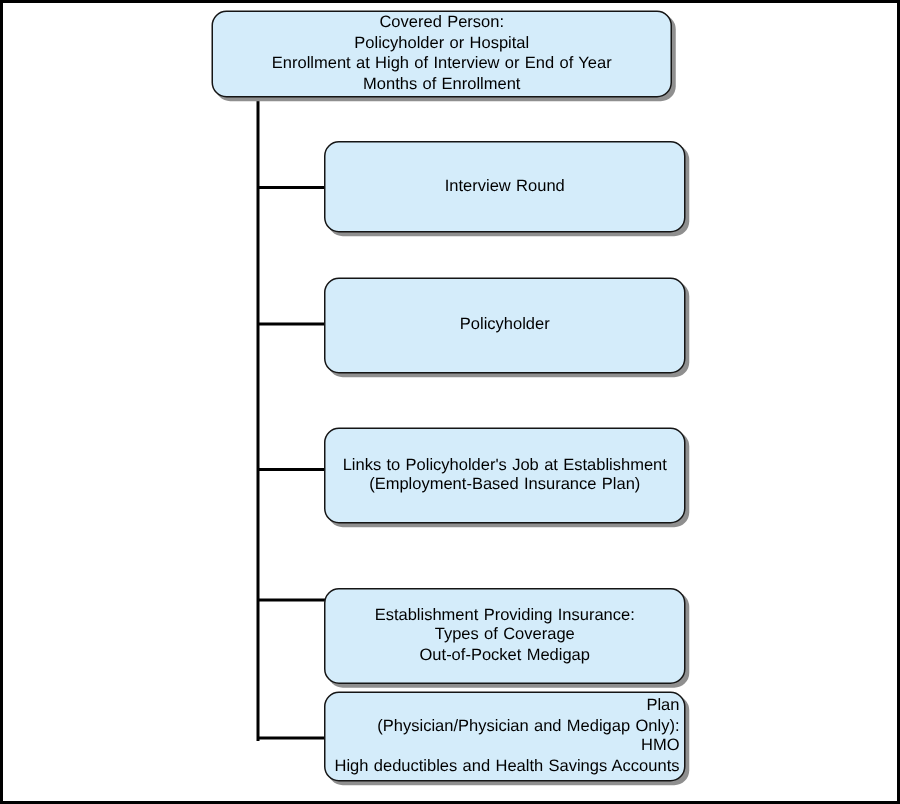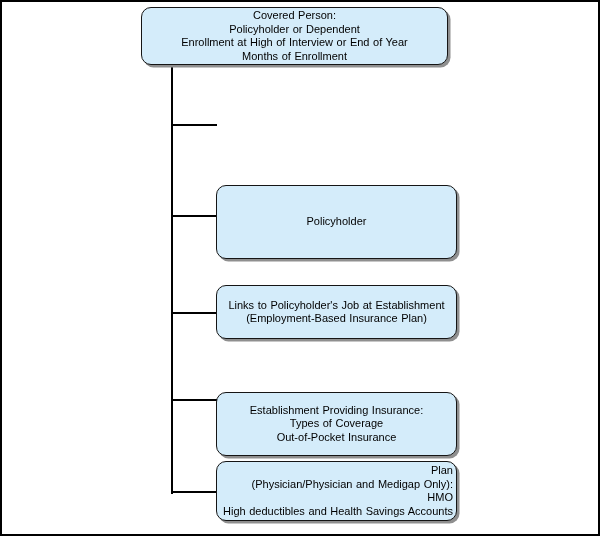--- a/index.html
+++ b/index.html
@@ -46,22 +46,22 @@
     font-size: 11px;
     line-height: 13.5px;
     color: var(--text);
     padding: 2px 3px;
     word-spacing: 0.5px;
     z-index: 2;
   }
   .node-root { left: 141px; top: 7px;  width: 307px; height: 58px; }
   .node-child { left: 216px; width: 241px; }
   .c0 { top: 94px;  height: 61px; }
-  .c1 { top: 185px; height: 74px; }
-  .c2 { top: 285px; height: 54px; }
+  .c1 { top: 185px; height: 64px; }
+  .c2 { top: 285px; height: 64px; }
   .c3 { top: 368px; height: 64px; margin-top: 24px; }
   .c4 { top: 461px; height: 60px; align-items: flex-end; }
   .connector { position: absolute; background: var(--connector); z-index: 1; }
   .vline { left: 171px; top: 64px; width: 2px; height: 430px; }
   .hline { left: 172px; width: 45px; height: 2px; }
   .h0 { top: 124px; }
   .h1 { top: 215px; }
   .h2 { top: 312px; }
   .h3 { top: 399px; }
   .h4 { top: 491px; }
@@ -76,39 +76,42 @@
 
   <div class="connector vline"></div>
   <div class="connector hline h0"></div>
   <div class="connector hline h1"></div>
   <div class="connector hline h2"></div>
   <div class="connector hline h3"></div>
   <div class="connector hline h4"></div>
 
   <div class="node node-root">
     <div class="tline">Covered Person:</div>
-    <div class="tline">Policyholder or Dependent</div>
+    <div class="tline">Policyholder or Hospital</div>
     <div class="tline">Enrollment at High of Interview or End of Year</div>
     <div class="tline">Months of Enrollment</div>
   </div>
 
+  <div class="node node-child c0">
+    <div class="tline">Interview Round</div>
+  </div>
 
   <div class="node node-child c1">
     <div class="tline">Policyholder</div>
   </div>
 
   <div class="node node-child c2">
     <div class="tline">Links to Policyholder's Job at Establishment</div>
     <div class="tline">(Employment-Based Insurance Plan)</div>
   </div>
 
   <div class="node node-child c3">
     <div class="tline">Establishment Providing Insurance:</div>
     <div class="tline">Types of Coverage</div>
-    <div class="tline">Out-of-Pocket Insurance</div>
+    <div class="tline">Out-of-Pocket Medigap</div>
   </div>
 
   <div class="node node-child c4">
     <div class="tline">Plan</div>
     <div class="tline">(Physician/Physician and Medigap Only):</div>
     <div class="tline">HMO</div>
     <div class="tline">High deductibles and Health Savings Accounts</div>
   </div>
 
 </div>

